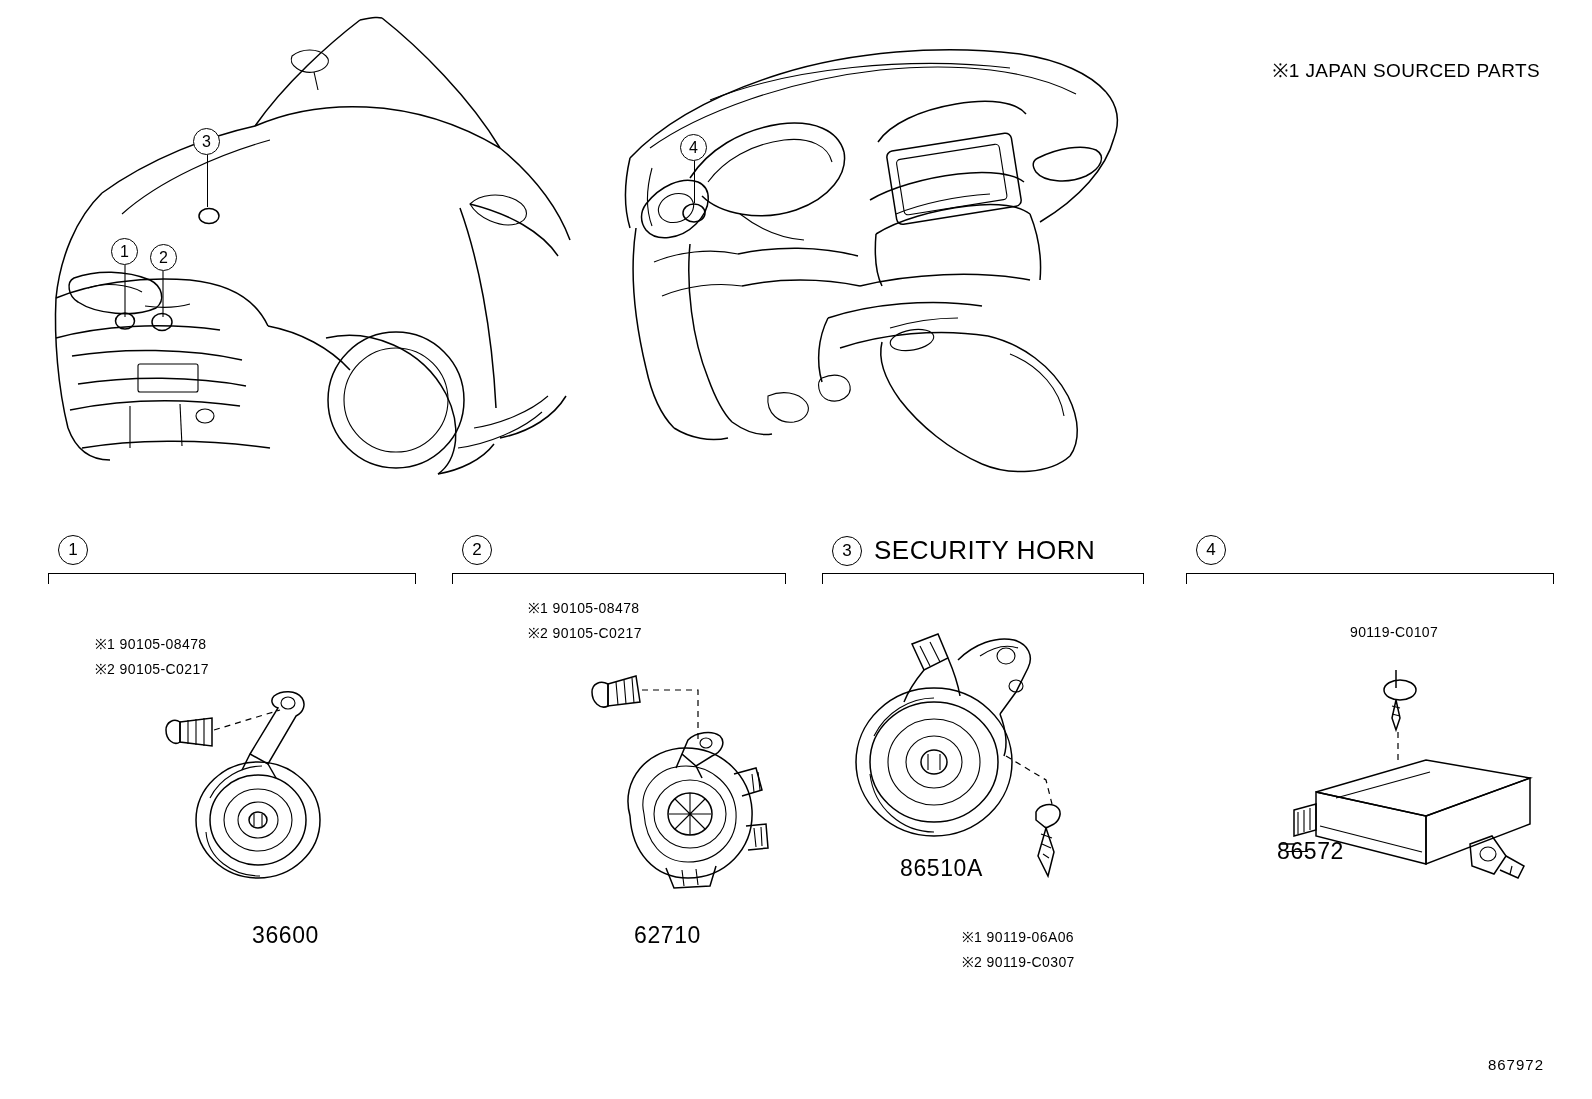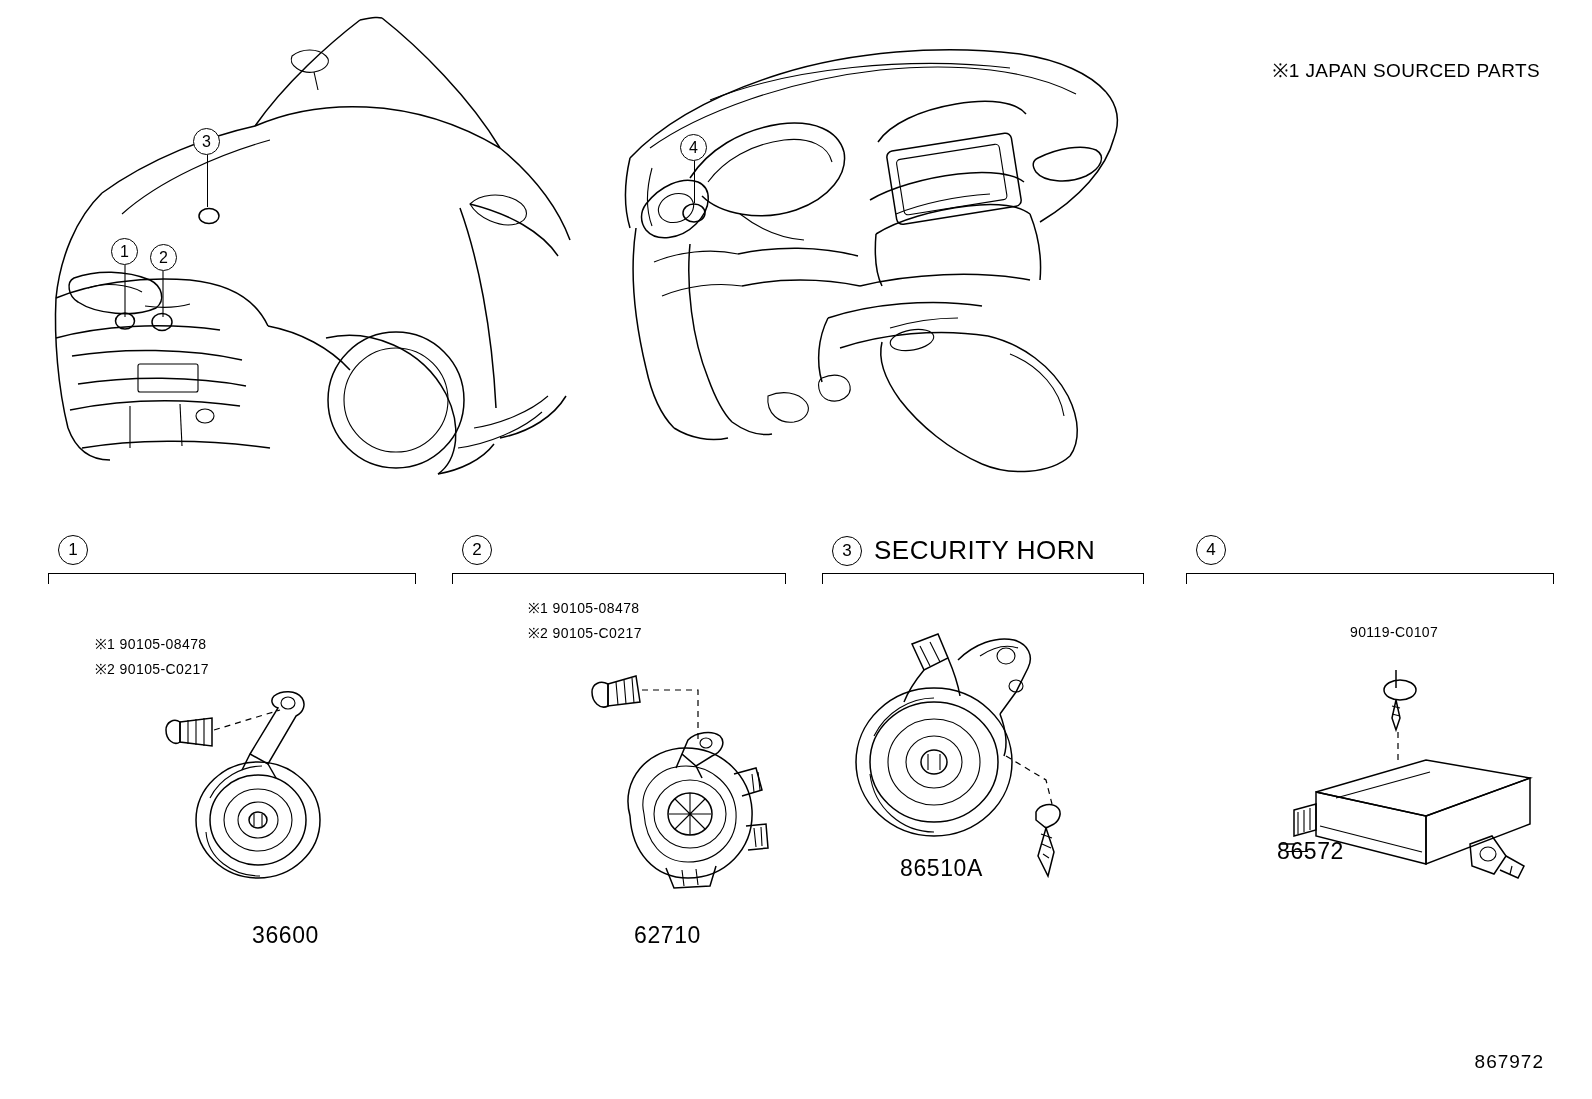--- a/index.html
+++ b/index.html
@@ -81,21 +81,21 @@
   .note-label {
     font-size: 14px;
     letter-spacing: 0.4px;
     white-space: nowrap;
     line-height: 25px;
   }
 
   .figno {
     right: 48px;
     bottom: 26px;
-    font-size: 19px;
+    font-size: 15px;
     letter-spacing: 1px;
   }
 
   svg { display: block; }
   .ln { fill: none; stroke: #000; stroke-width: 1.5; }
   .ln-thin { fill: none; stroke: #000; stroke-width: 1.1; }
   .dash { fill: none; stroke: #000; stroke-width: 1.2; stroke-dasharray: 6 5; }
 </style>
 </head>
 <body>
@@ -401,20 +401,24 @@
       <path class="dash" d="M166 162 L 206 186 L 212 210"></path>
 
       <path class="ln" d="M196 218 C 200 210, 212 208, 218 214 C 222 218, 220 226, 214 230 L 206 234 L 196 226 Z"></path>
       <path class="ln" d="M206 234 L 214 258 L 208 282 L 198 262 Z"></path>
       <path class="ln-thin" d="M201 240 L 212 244 M202 250 L 211 254 M203 260 L 209 264"></path>
     </svg>
   </div>
 
   <div class="abs part-label big" style="left:900px; top:855px;">86510A</div>
 
+  <div class="abs note-label" style="left:962px; top:925px;">
+    <div>※1 90119-06A06</div>
+    <div>※2 90119-C0307</div>
+  </div>
 
   <div class="abs note-label" style="left:1350px; top:620px;">
     <div>90119-C0107</div>
   </div>
 
   <div class="abs" style="left:1280px; top:660px; width:290px; height:260px;">
     <svg width="290" height="260" viewBox="0 0 290 260">
 
       <path class="ln" d="M116 10 L 116 28"></path>
       <path class="ln" d="M104 30 C 104 24, 112 20, 120 20 C 128 20, 136 24, 136 30 C 136 36, 128 40, 120 40 C 112 40, 104 36, 104 30 Z"></path>

